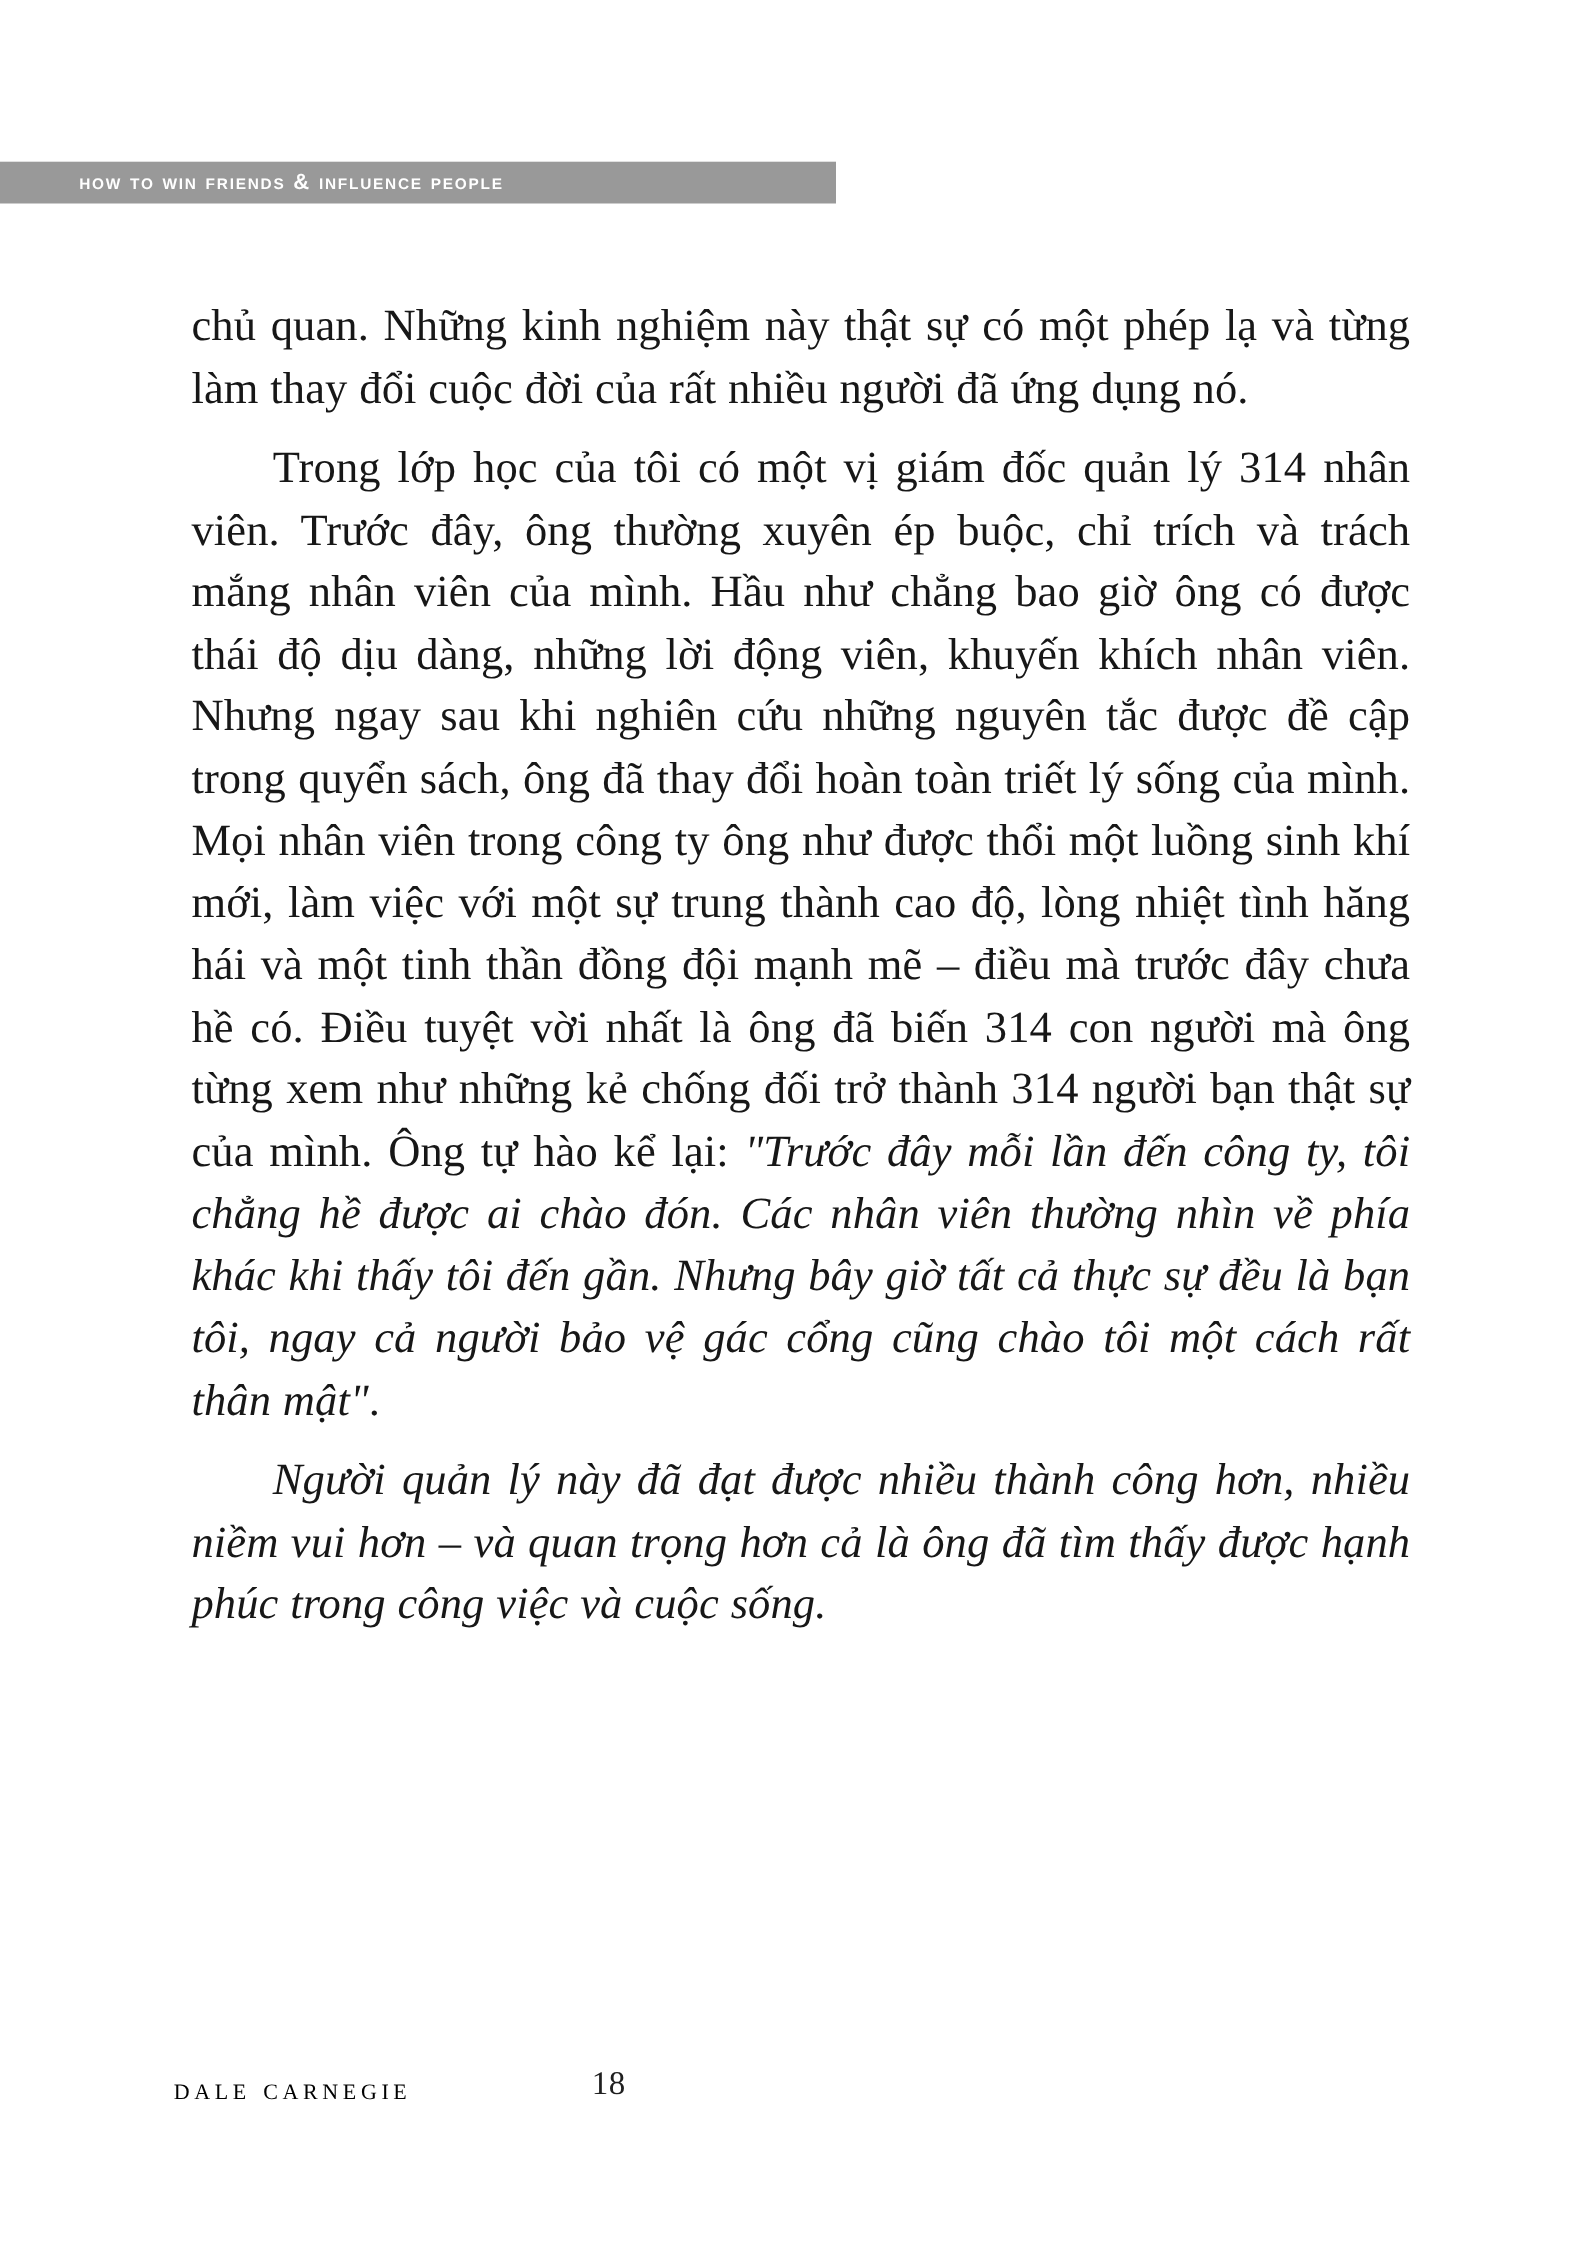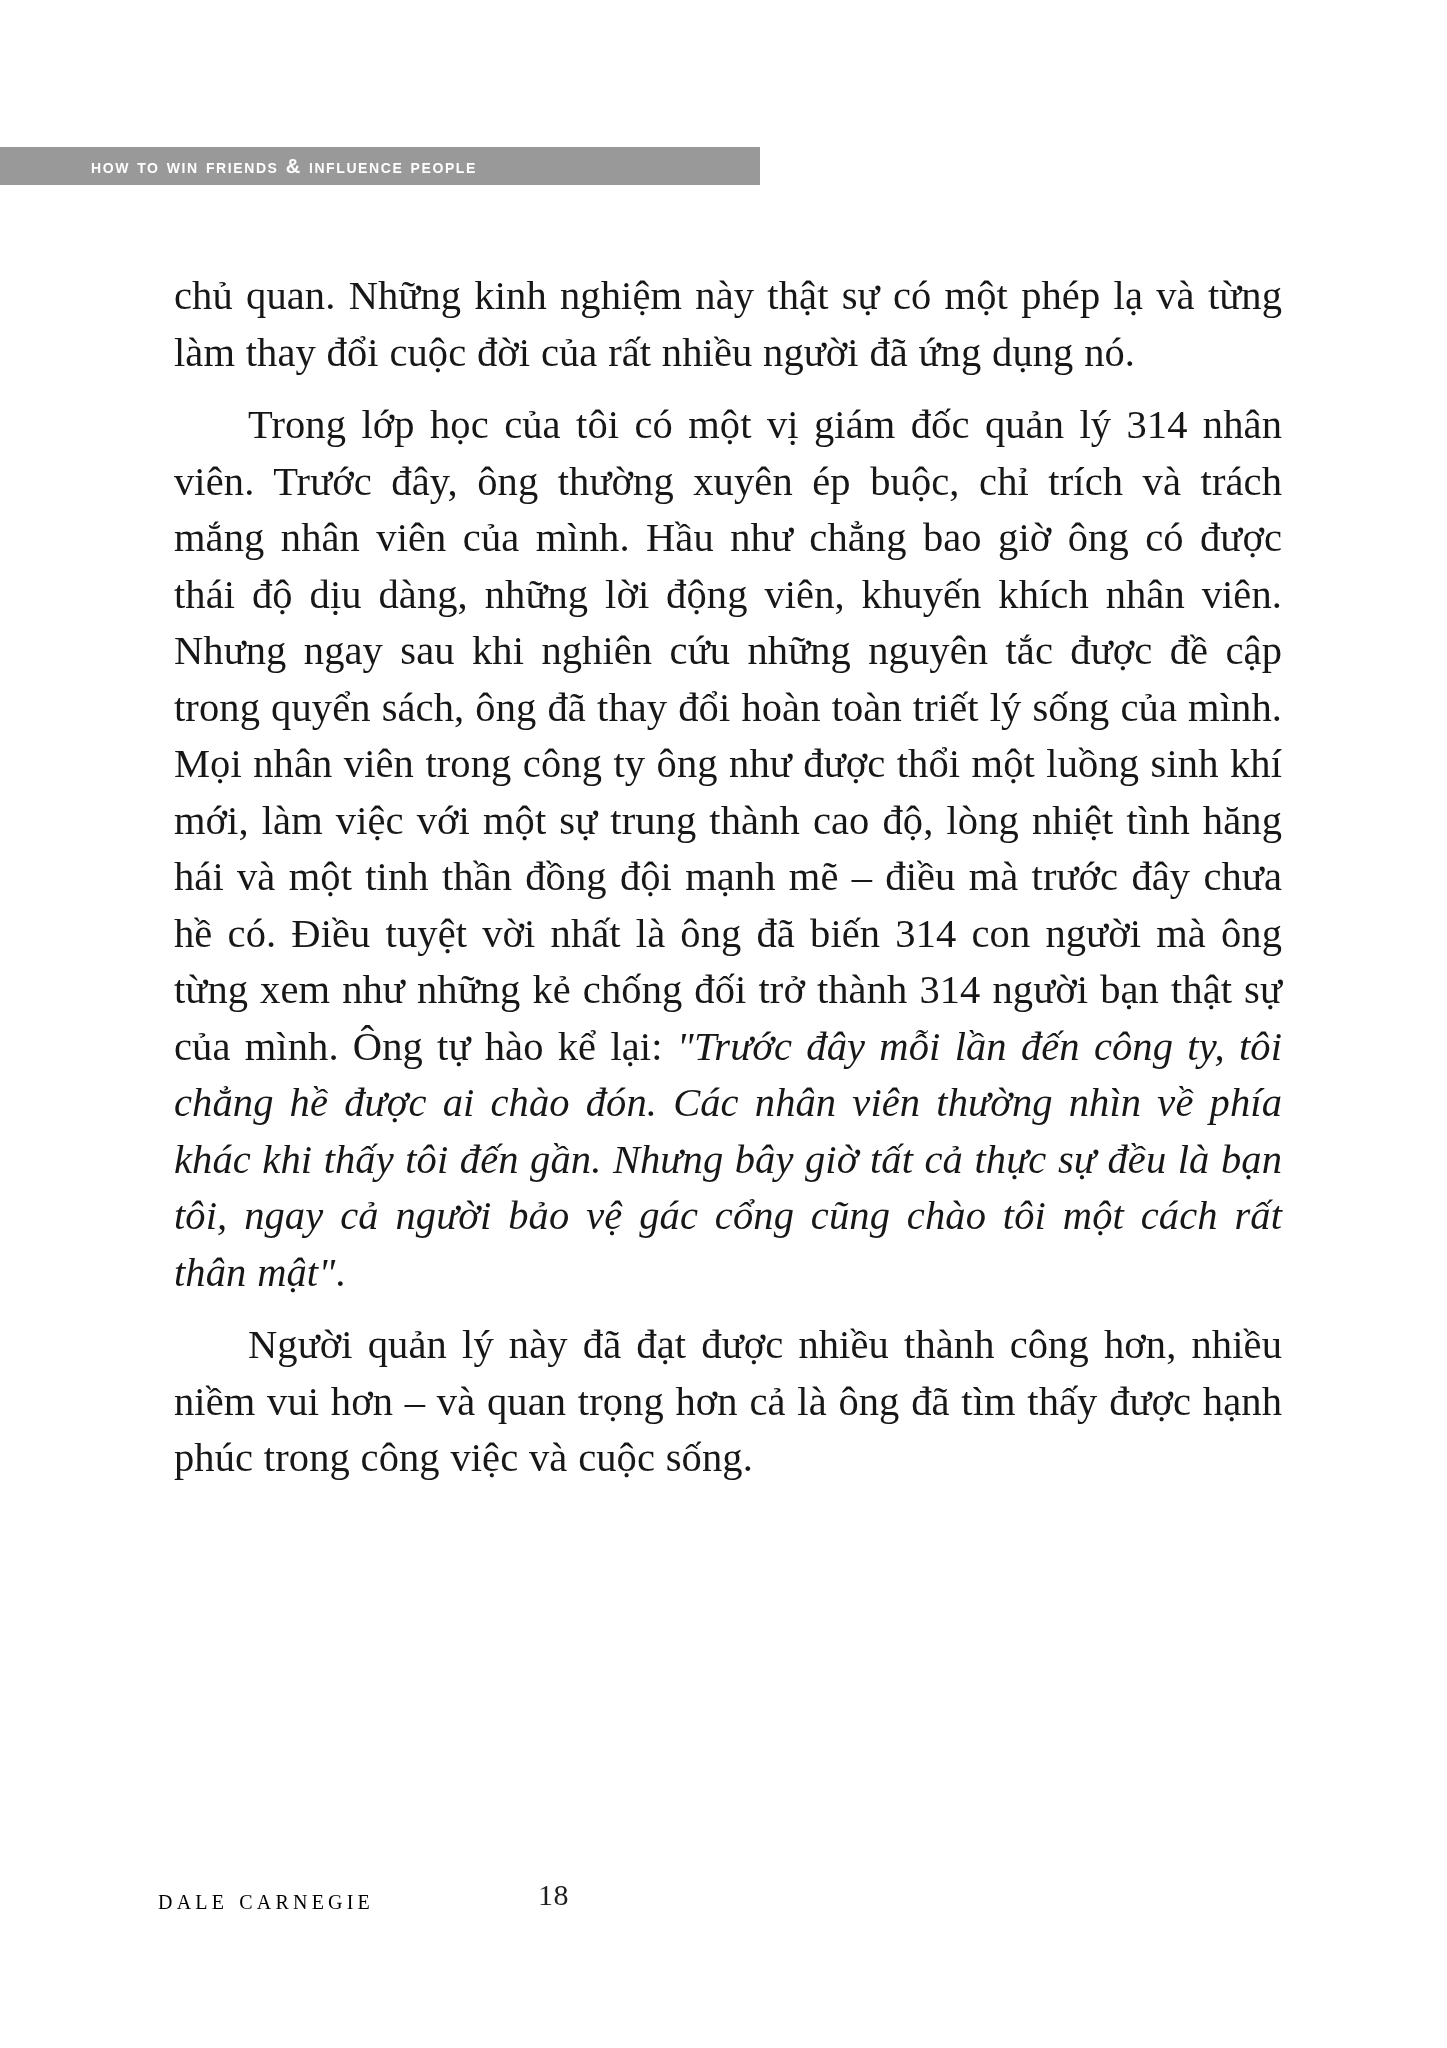--- a/index.html
+++ b/index.html
@@ -27,21 +27,21 @@
     position: absolute;
     left: 0;
     top: 147px;
     width: 760px;
     height: 38px;
     background: #999999;
     display: flex;
     align-items: center;
   }
   .header-title {
-    margin-left: 91px;
+    margin-left: 72px;
     color: #ffffff;
     font-family: "Liberation Sans", sans-serif;
     font-weight: bold;
     font-size: 20px;
     letter-spacing: 1.6px;
     font-variant: small-caps;
     text-transform: lowercase;
     white-space: nowrap;
     line-height: 1;
   }
@@ -60,21 +60,21 @@
     font-size: 40.5px;
     line-height: 56.5px;
     text-align: justify;
     text-justify: inter-word;
     word-spacing: 0.5px;
     letter-spacing: 0.1px;
     color: #171717;
     font-family: "Liberation Serif", serif;
   }
   p.body-par.indent { text-indent: 74px; }
-  p.body-par.last-line-left { text-align-last: left; }
+  p.body-par.last-line-left { text-align-last: left; font-style: italic; }
 
   .quote-italic {
     font-style: italic;
   }
 
   
   .footer {
     position: absolute;
     left: 158px;
     top: 1876px;

